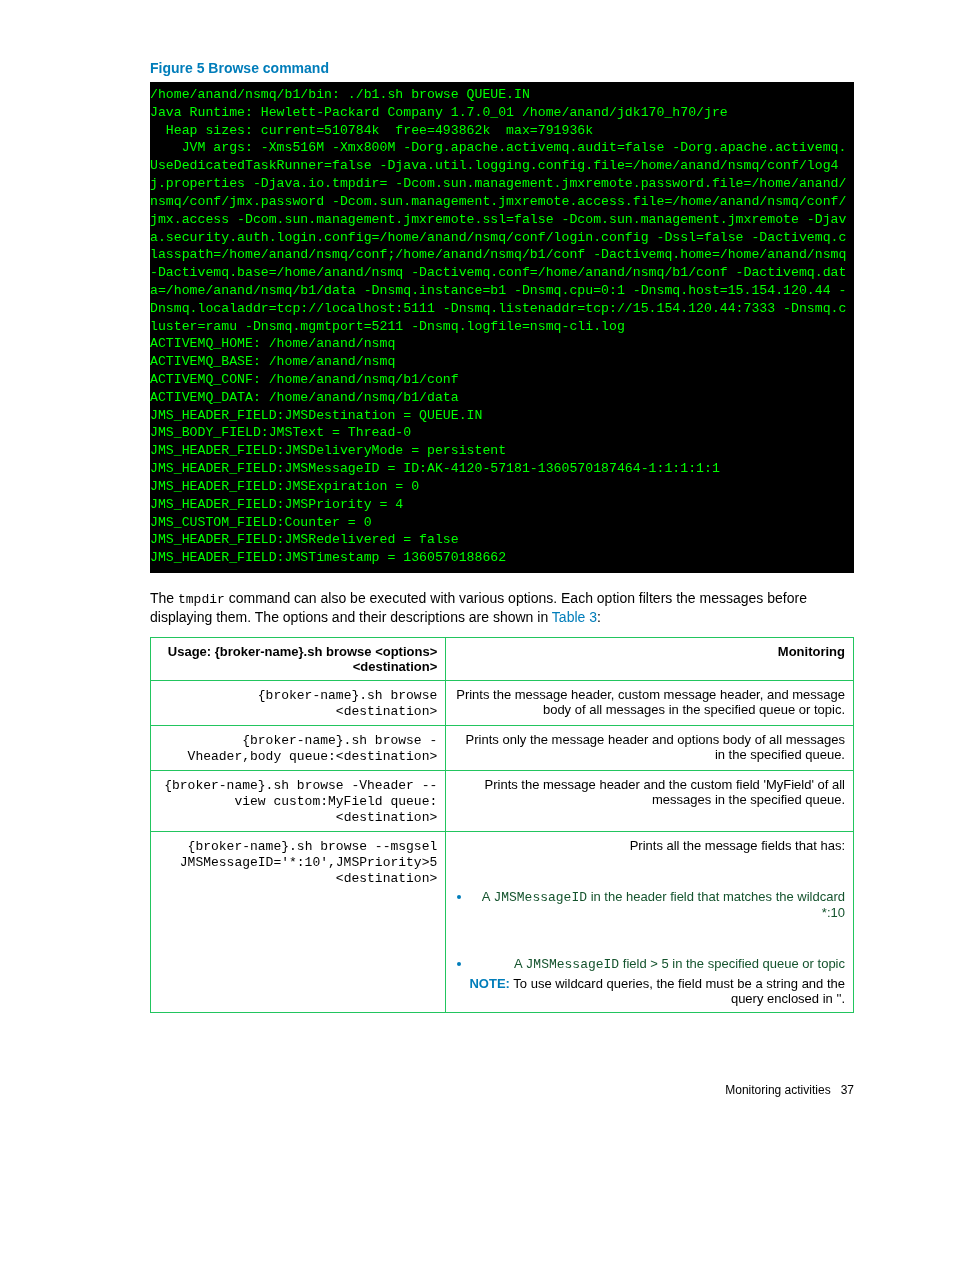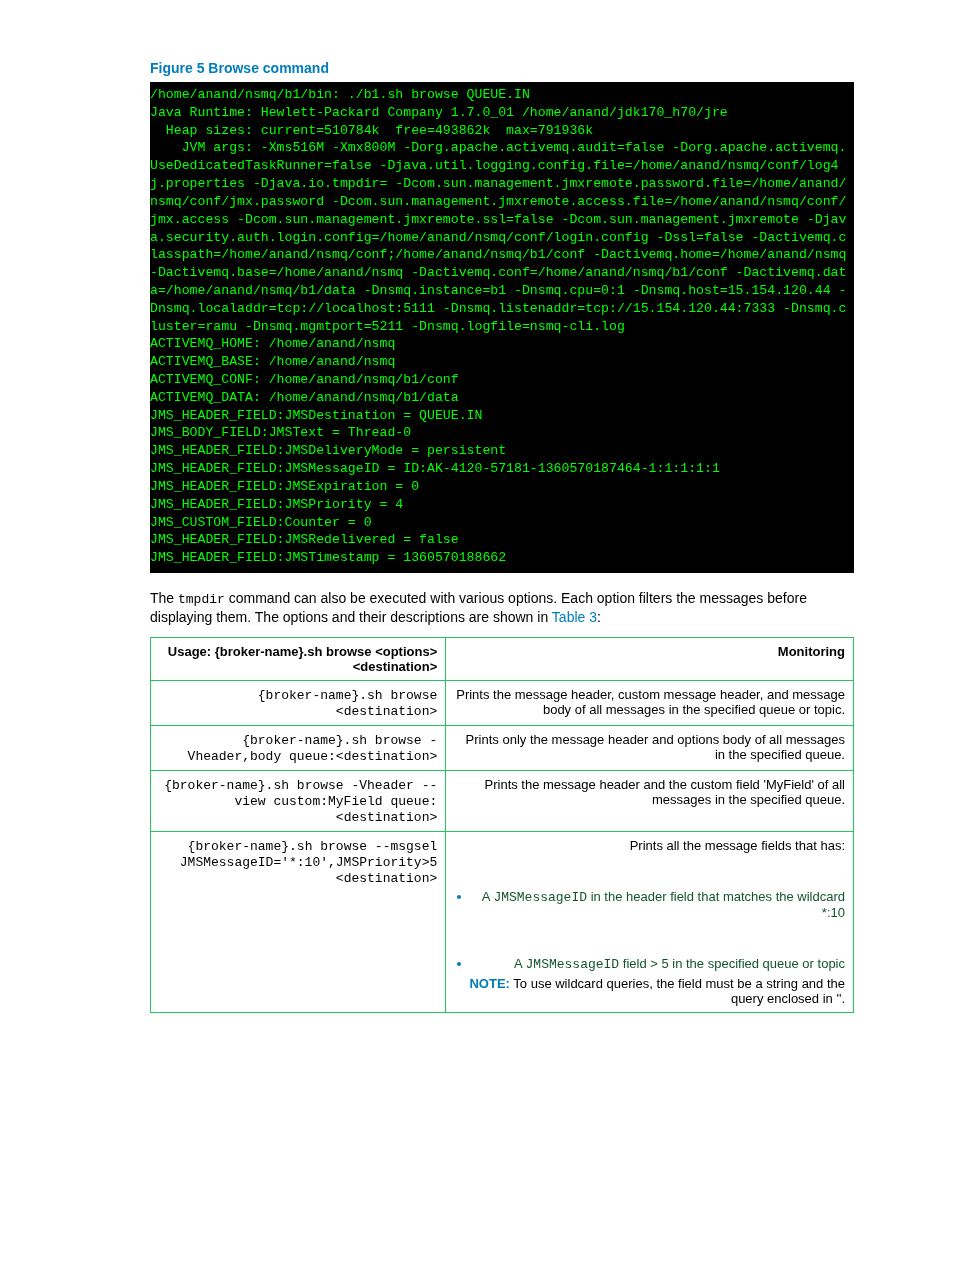--- a/index.html
+++ b/index.html
@@ -111,14 +111,17 @@
             <ul>
               <li><span>A </span><span class="mono">JMSMessageID</span><span> in the header field that matches the wildcard *:10</span></li>
               <li><span>A </span><span class="mono">JMSMessageID</span><span> field &gt; 5 in the specified queue or topic</span></li>
             </ul>
             <div><span class="note-label">NOTE:</span><span>   To use wildcard queries, the field must be a string and the query enclosed in ''.</span></div>
           </td>
         </tr>
       </tbody>
   </table>
 
+  <div class="footer">
+    <span>Monitoring activities</span>&nbsp;&nbsp;&nbsp;<span>37</span>
+  </div>
 
 </div>
 
 </body></html>

